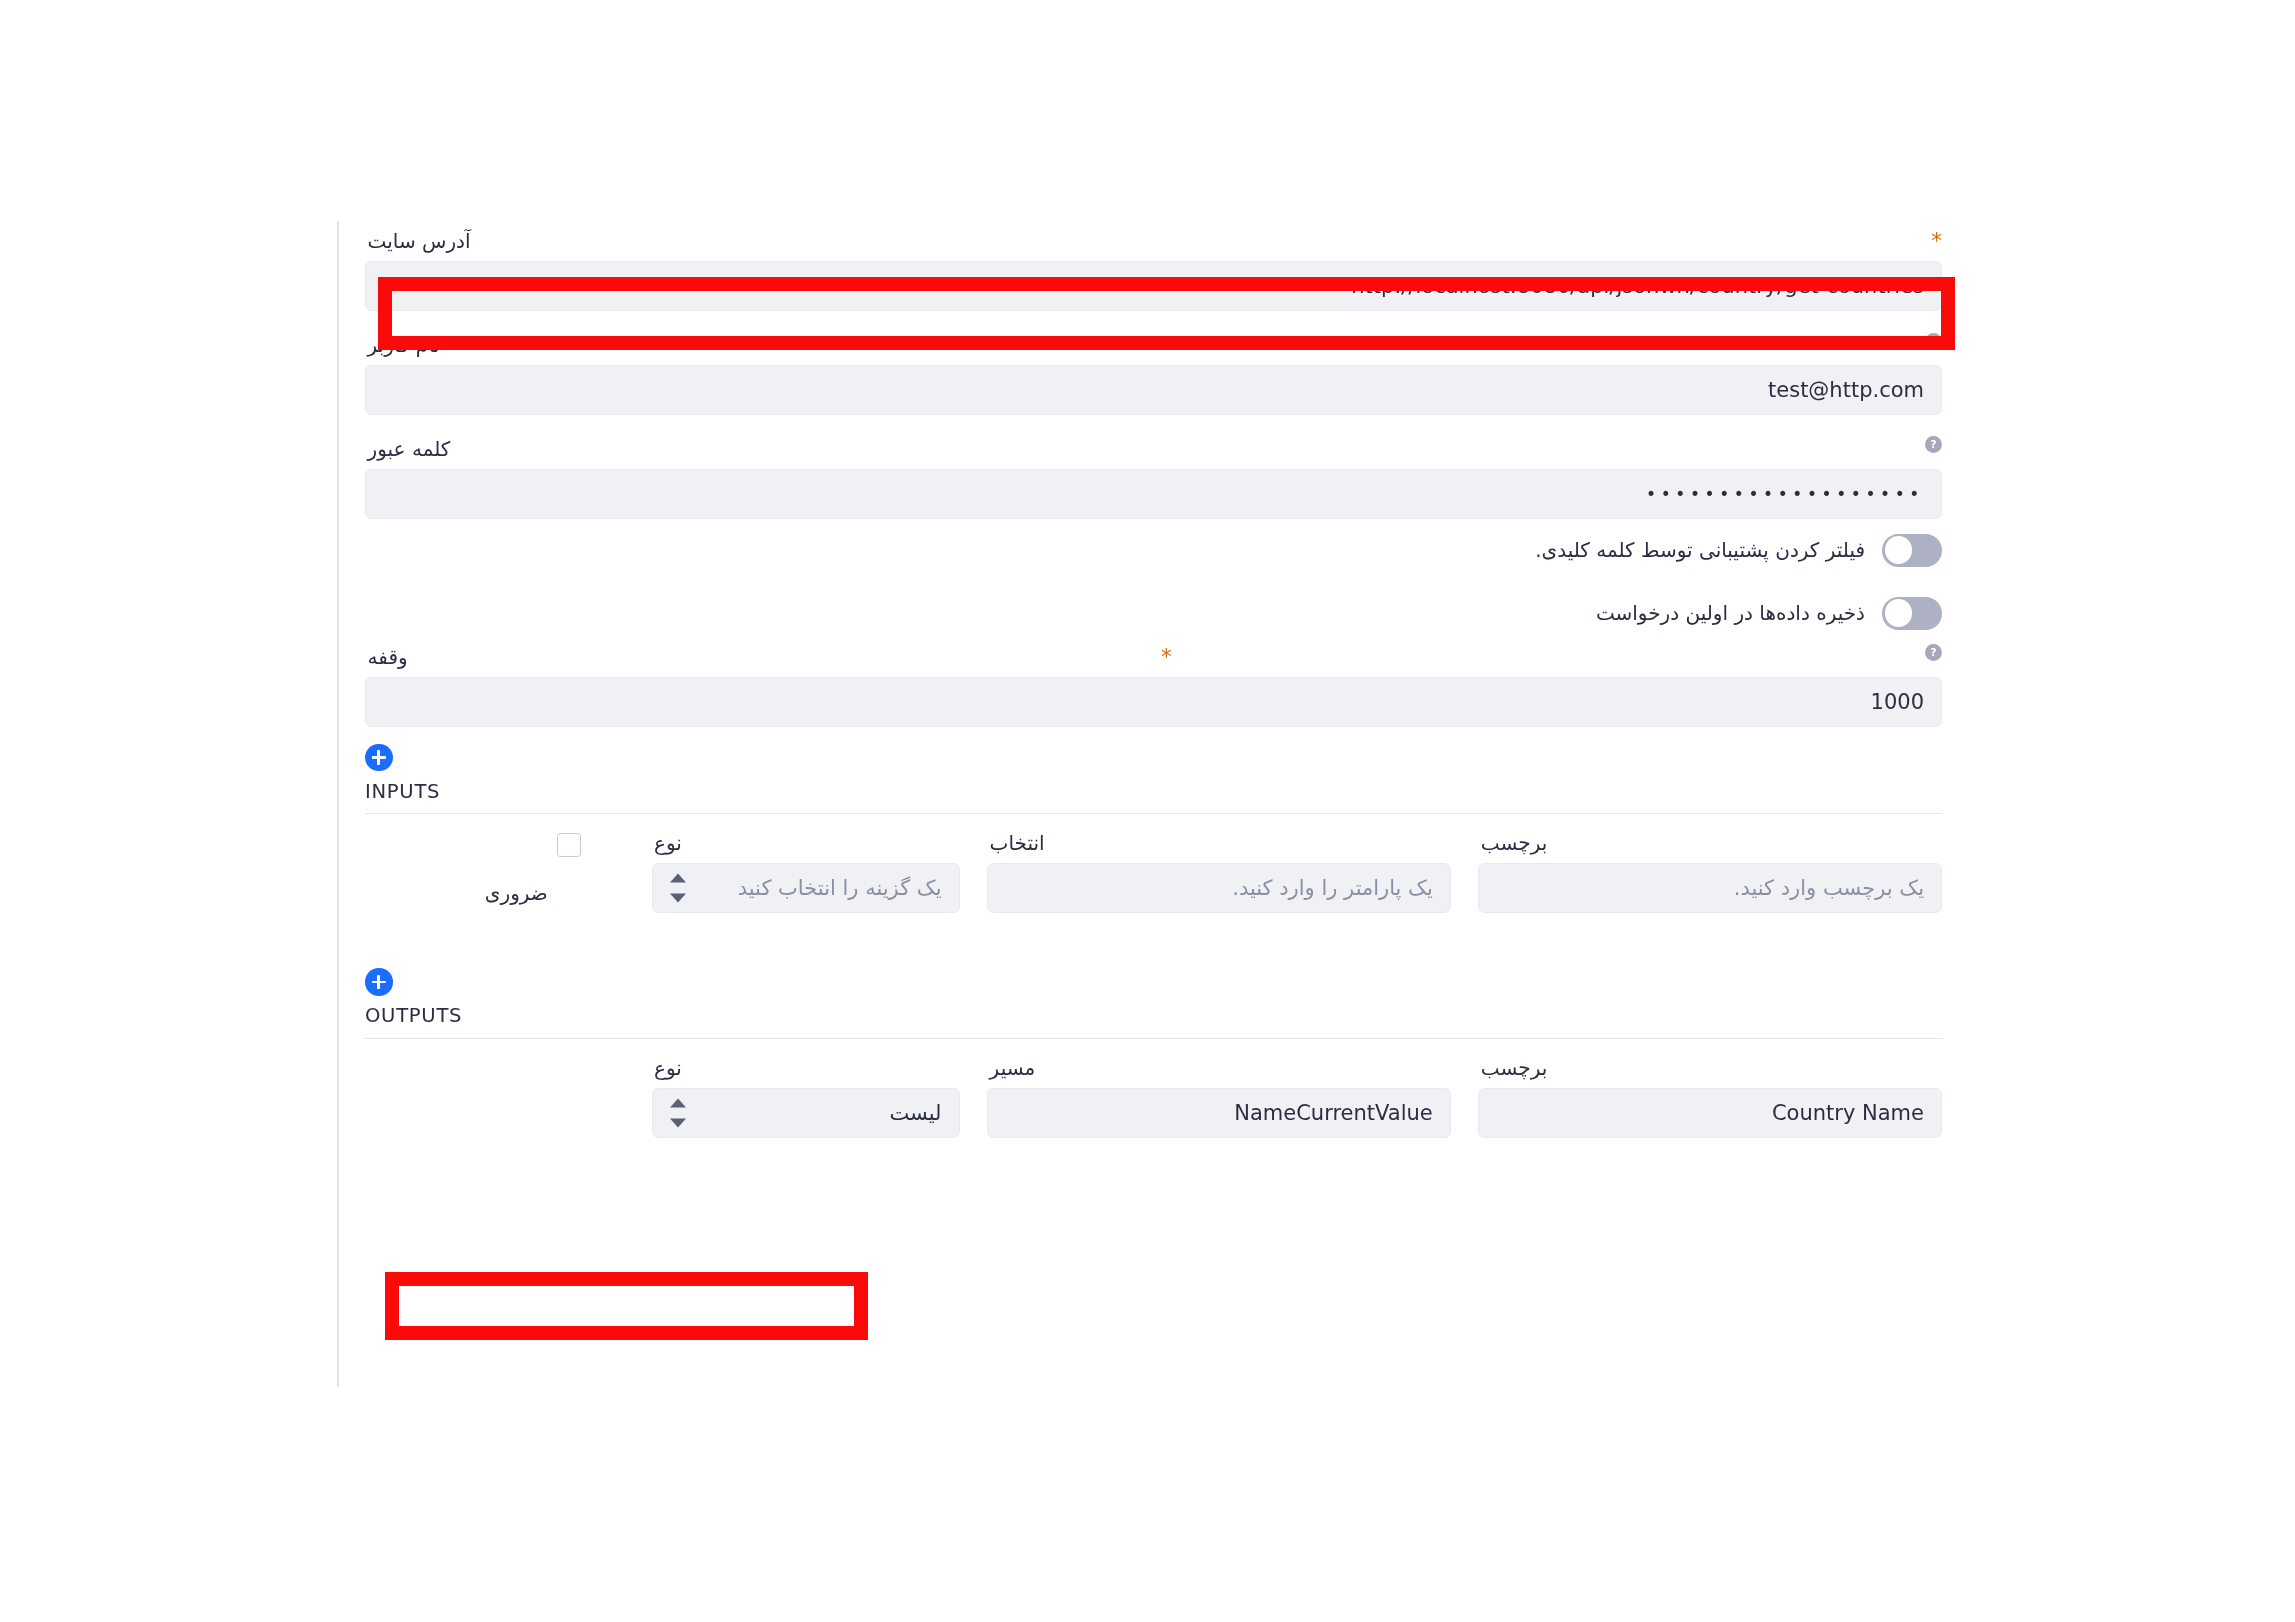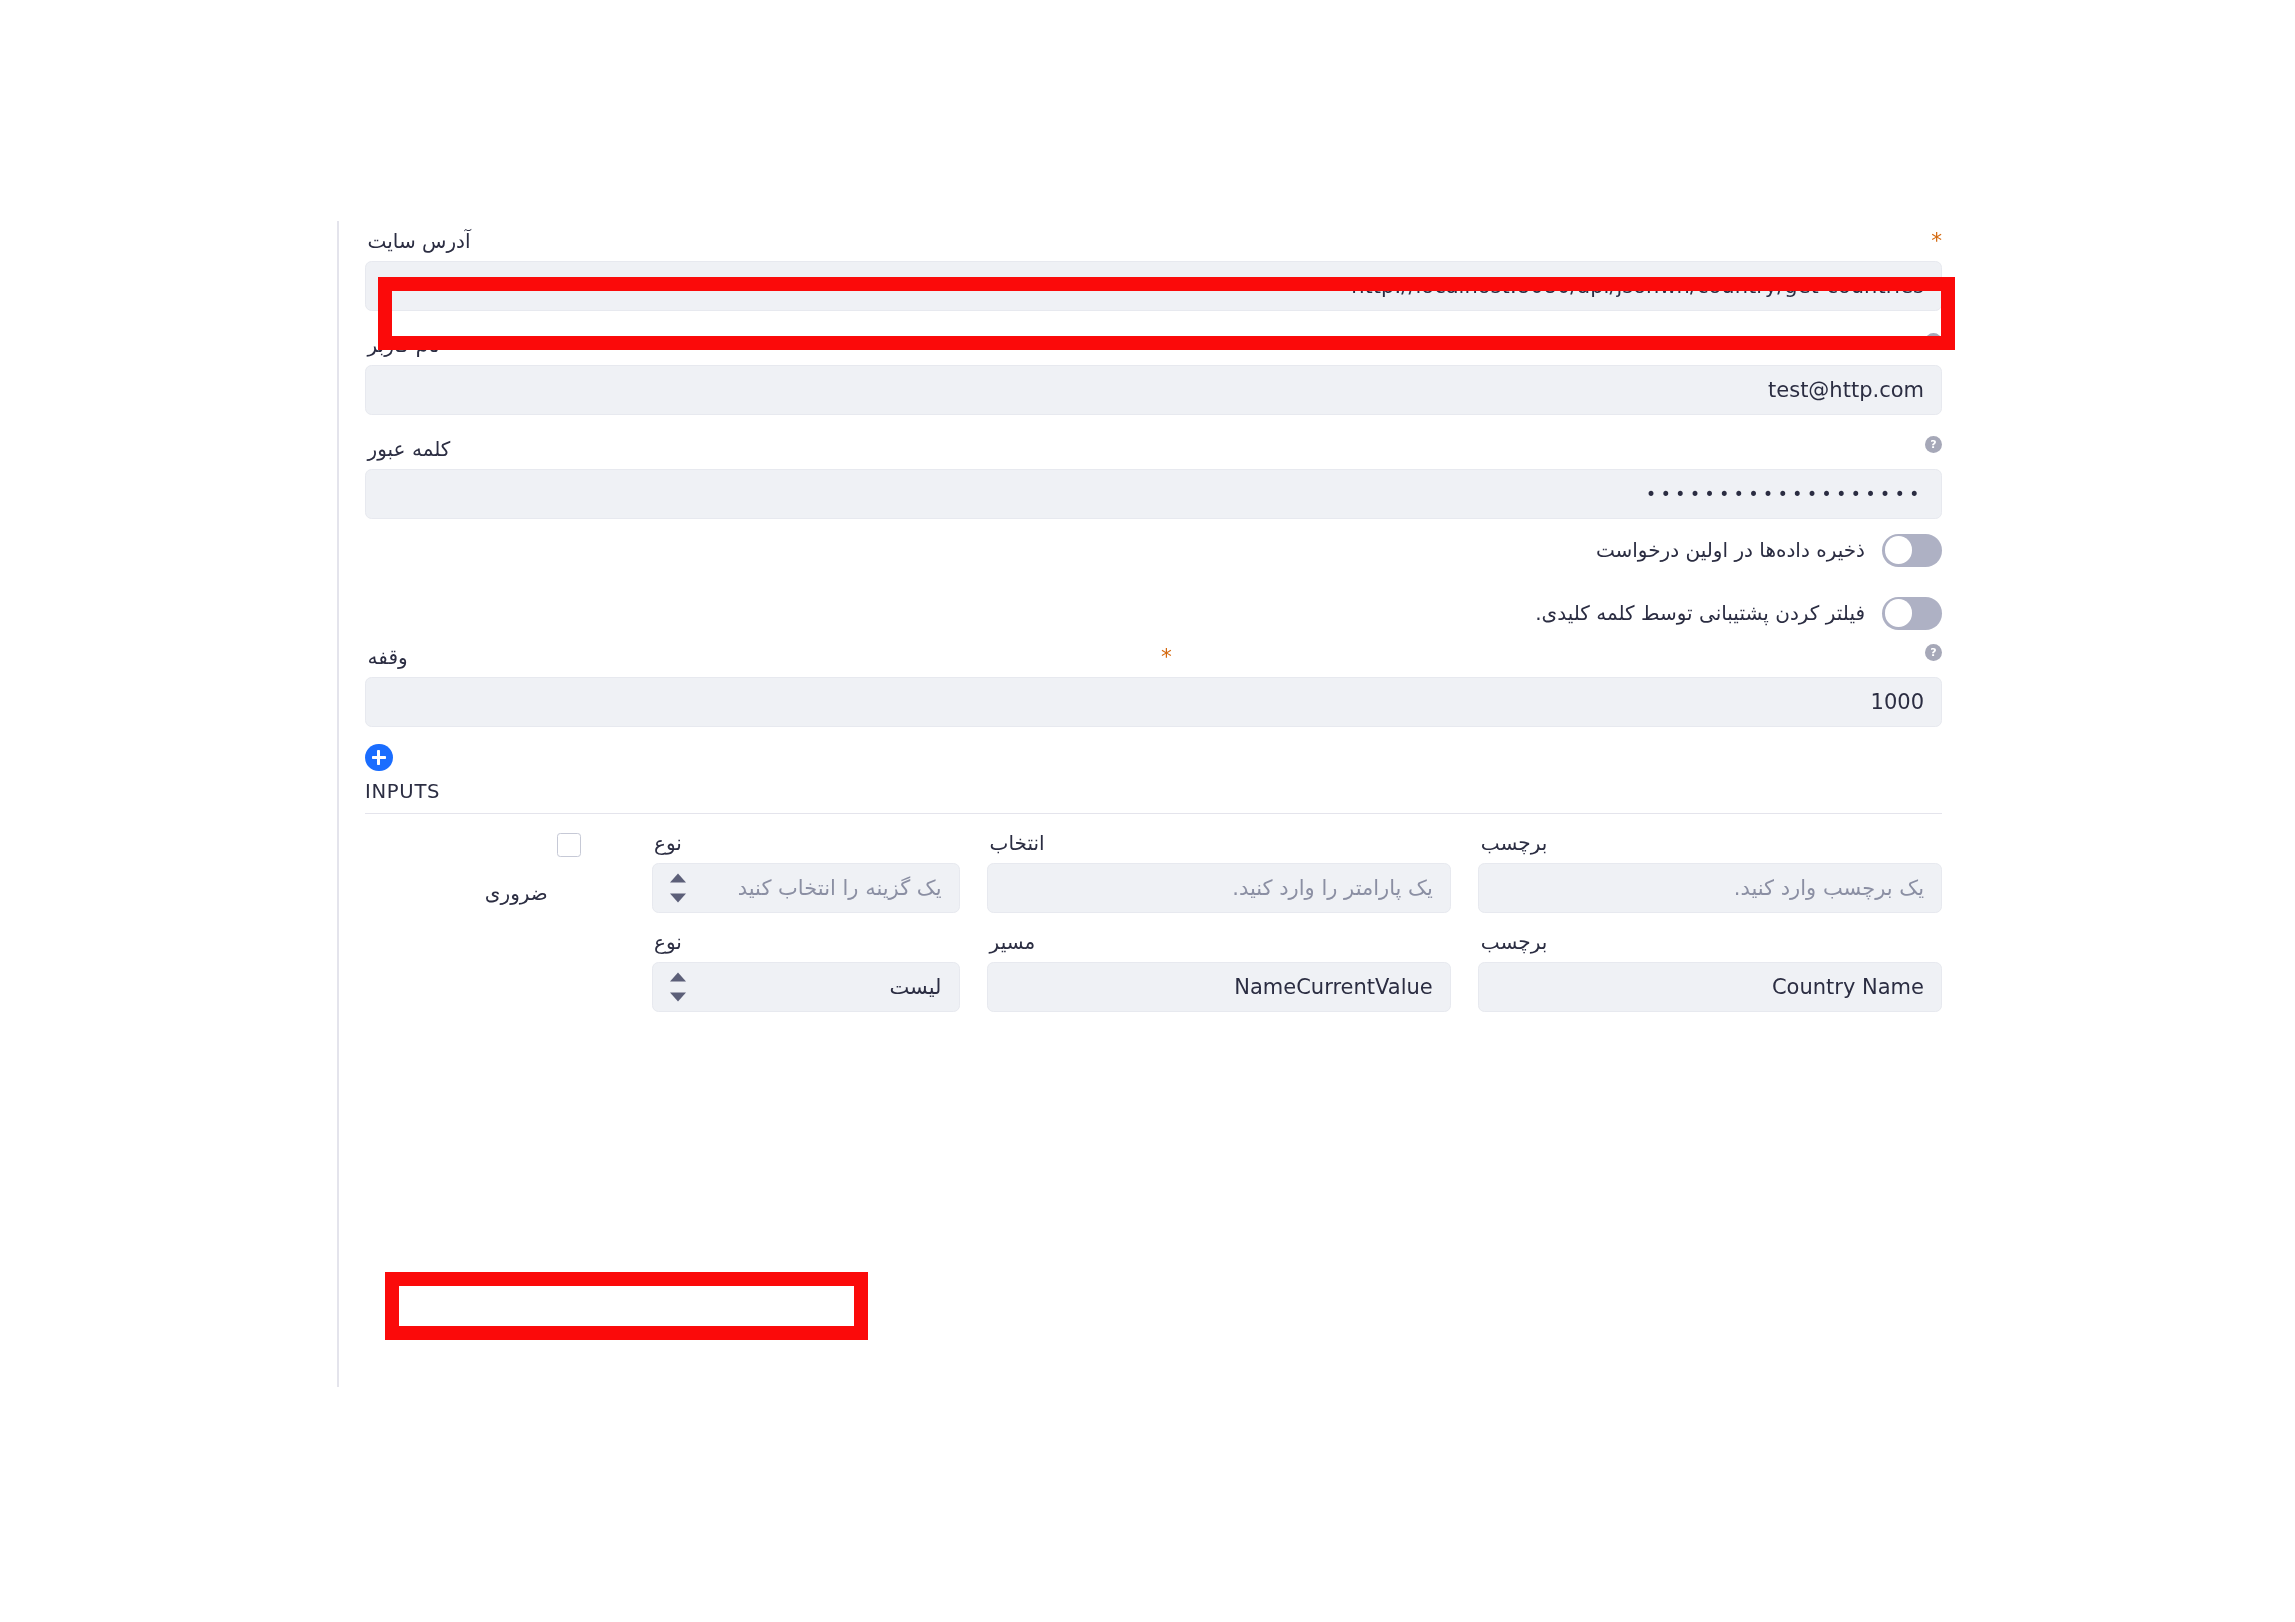--- a/index.html
+++ b/index.html
@@ -280,28 +280,28 @@
         <span>کلمه عبور</span>
         <span class="help-icon">?</span>
       </div>
       <div class="inp dots">•••••••••••••••••••</div>
     </div>
 
     <div class="toggle-row">
       <div class="switch">
         <div class="knob"></div>
       </div>
-      <div class="toggle-label">ذخیره داده‌ها در اولین درخواست</div>
+      <div class="toggle-label">فیلتر کردن پشتیبانی توسط کلمه کلیدی.</div>
     </div>
 
     <div class="toggle-row">
       <div class="switch">
         <div class="knob"></div>
       </div>
-      <div class="toggle-label">فیلتر کردن پشتیبانی توسط کلمه کلیدی.</div>
+      <div class="toggle-label">ذخیره داده‌ها در اولین درخواست</div>
     </div>
 
     <div class="field">
       <div class="lbl lbl-gap">
         <span>وقفه</span>
         <span class="req">*</span>
         <span class="help-icon">?</span>
       </div>
       <div class="inp">1000</div>
     </div>
@@ -330,20 +330,25 @@
               <i class="down"></i>
           </span>
         </div>
       </div>
       <div class="cell check">
         <div class="chk"></div>
         <div class="chk-label">ضروری</div>
       </div>
     </div>
 
+    <div class="section" style="margin-top:55px">
+      <div class="plus-btn"></div>
+      <div class="section-title">OUTPUTS</div>
+      <div class="divider"></div>
+    </div>
 
     <div class="grid">
       <div class="cell">
         <div class="lbl lbl-gap">برچسب</div>
         <div class="inp">Country Name</div>
       </div>
       <div class="cell">
         <div class="lbl lbl-gap">مسیر</div>
         <div class="inp">NameCurrentValue</div>
       </div>

